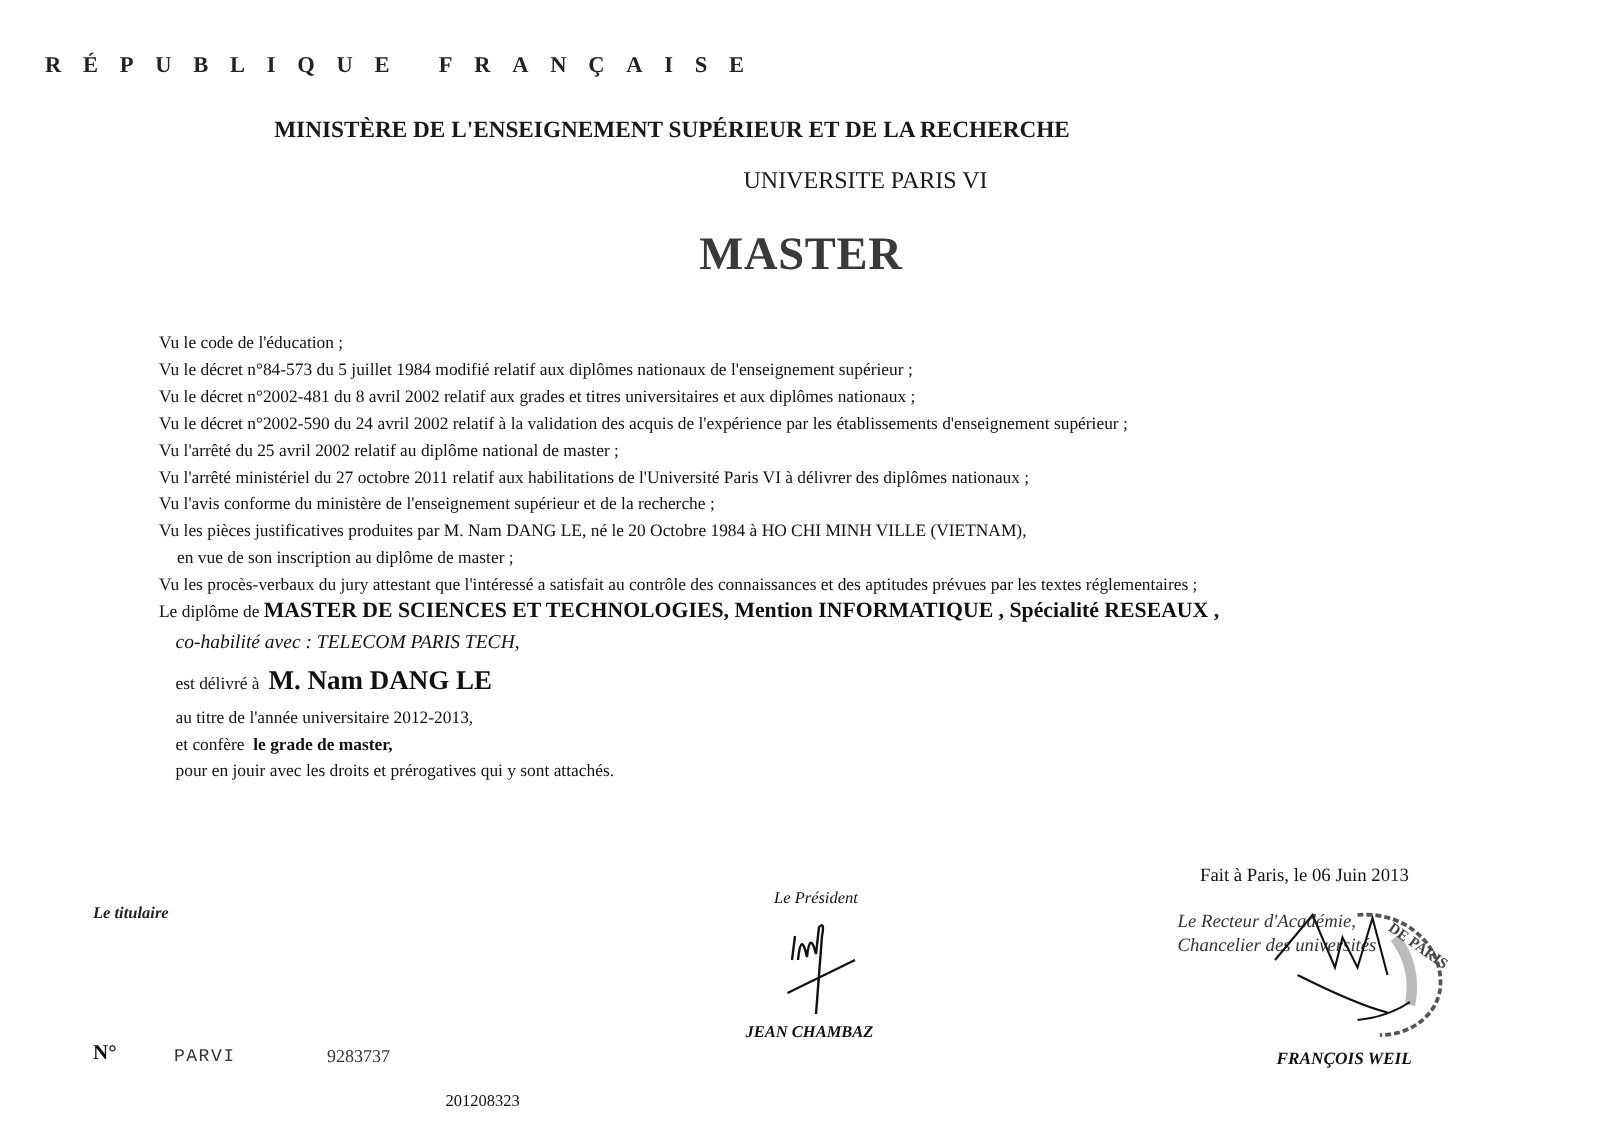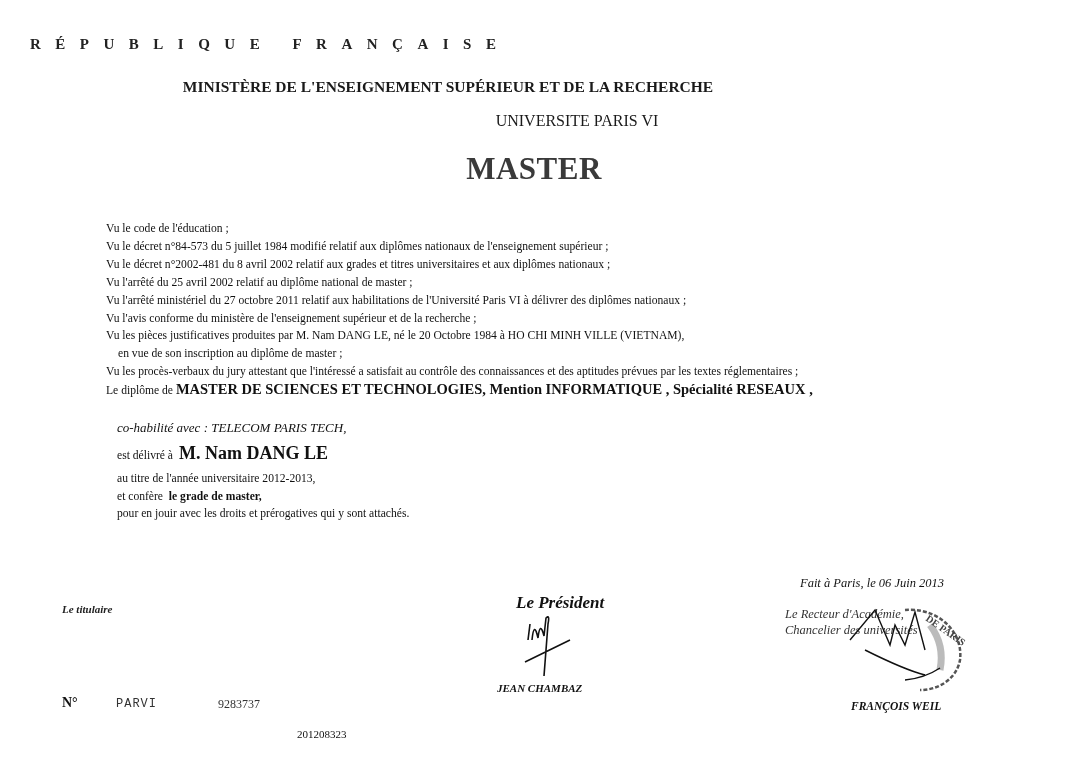--- a/index.html
+++ b/index.html
@@ -14,23 +14,23 @@
     .univ { top: 112px; left: 0; width: 1080px; text-align: center; font-size: 16px; color: #1a1a1a; padding-left: 37px; }
     .title { top: 151px; left: 0; width: 1068px; text-align: center; font-weight: bold; font-size: 31px; color: #3a3a3a; letter-spacing: 0.5px; }
     .body-lines { top: 220px; left: 106px; font-size: 11.6px; line-height: 17.9px; color: #111; }
     .body-lines div { white-space: nowrap; }
     .indent { padding-left: 12px; }
     .big-bold { font-weight: bold; font-size: 14.5px; }
     .cohab { top: 420px; left: 117px; font-style: italic; font-size: 13px; }
     .delivered { top: 443px; left: 117px; font-size: 11.6px; }
     .delivered .name { font-weight: bold; font-size: 18px; margin-left: 6px; }
     .after { top: 470px; left: 117px; font-size: 11.6px; line-height: 17.5px; }
-    .made { top: 576px; left: 800px; font-size: 12.5px; font-style: italic; }
+    .made { top: 576px; left: 800px; font-size: 12.5px; }
     .titulaire { top: 603px; left: 62px; font-style: italic; font-weight: bold; font-size: 11px; color: #222; }
-    .president { top: 593px; left: 516px; font-style: italic; font-weight: bold; font-size: 17px; }
+    .president { top: 593px; left: 516px; font-style: italic; font-weight: normal; font-size: 11px; }
     .pres-name { top: 682px; left: 497px; font-style: italic; font-weight: bold; font-size: 11px; }
     .recteur { top: 606px; left: 785px; font-style: italic; font-size: 12.5px; line-height: 16px; color: #333; }
     .weil { top: 700px; left: 851px; font-style: italic; font-weight: bold; font-size: 11.5px; }
     .num-label { top: 695px; left: 62px; font-size: 14px; font-weight: bold; }
     .parvi { top: 697px; left: 116px; font-family: Liberation Mono, monospace; font-size: 12px; color: #333; letter-spacing: 1px; }
     .serial { top: 697px; left: 218px; font-family: Liberation Serif, serif; font-size: 12px; color: #333; }
     .serial2 { top: 692px; left: 297px; font-size: 11px; margin-top: 36px; }
     svg { position: absolute; overflow: visible; }
   </style>
 </head>
@@ -38,20 +38,21 @@
 
 <div class="abs rep">RÉPUBLIQUE FRANÇAISE</div>
 <div class="abs ministry">MINISTÈRE DE L'ENSEIGNEMENT SUPÉRIEUR ET DE LA RECHERCHE</div>
 <div class="abs univ">UNIVERSITE PARIS VI</div>
 <div class="abs title">MASTER</div>
 
 <div class="abs body-lines">
   <div>Vu le code de l'éducation ;</div>
   <div>Vu le décret n°84-573 du 5 juillet 1984 modifié relatif aux diplômes nationaux de l'enseignement supérieur ;</div>
   <div>Vu le décret n°2002-481 du 8 avril 2002 relatif aux grades et titres universitaires et aux diplômes nationaux ;</div>
+  <div>Vu le décret n°2002-590 du 24 avril 2002 relatif  à la validation des acquis de l'expérience par les établissements d'enseignement supérieur ;</div>
   <div>Vu l'arrêté du 25 avril 2002 relatif au diplôme national de master ;</div>
   <div>Vu l'arrêté ministériel du 27 octobre 2011 relatif aux habilitations de l'Université Paris VI à délivrer des diplômes nationaux ;</div>
   <div>Vu l'avis conforme du ministère de l'enseignement supérieur et de la recherche ;</div>
   <div>Vu les pièces justificatives produites par M. Nam DANG LE, né le 20 Octobre 1984 à HO CHI MINH VILLE (VIETNAM),</div>
   <div class="indent">en vue de son inscription au diplôme de master ;</div>
   <div>Vu les procès-verbaux du jury attestant que l'intéressé a satisfait au contrôle des connaissances et des aptitudes prévues par les textes réglementaires ;</div>
   <div>
     <span>Le diplôme de</span>
     <span class="big-bold">MASTER DE SCIENCES ET TECHNOLOGIES, Mention INFORMATIQUE , Spécialité RESEAUX ,</span>
   </div>

